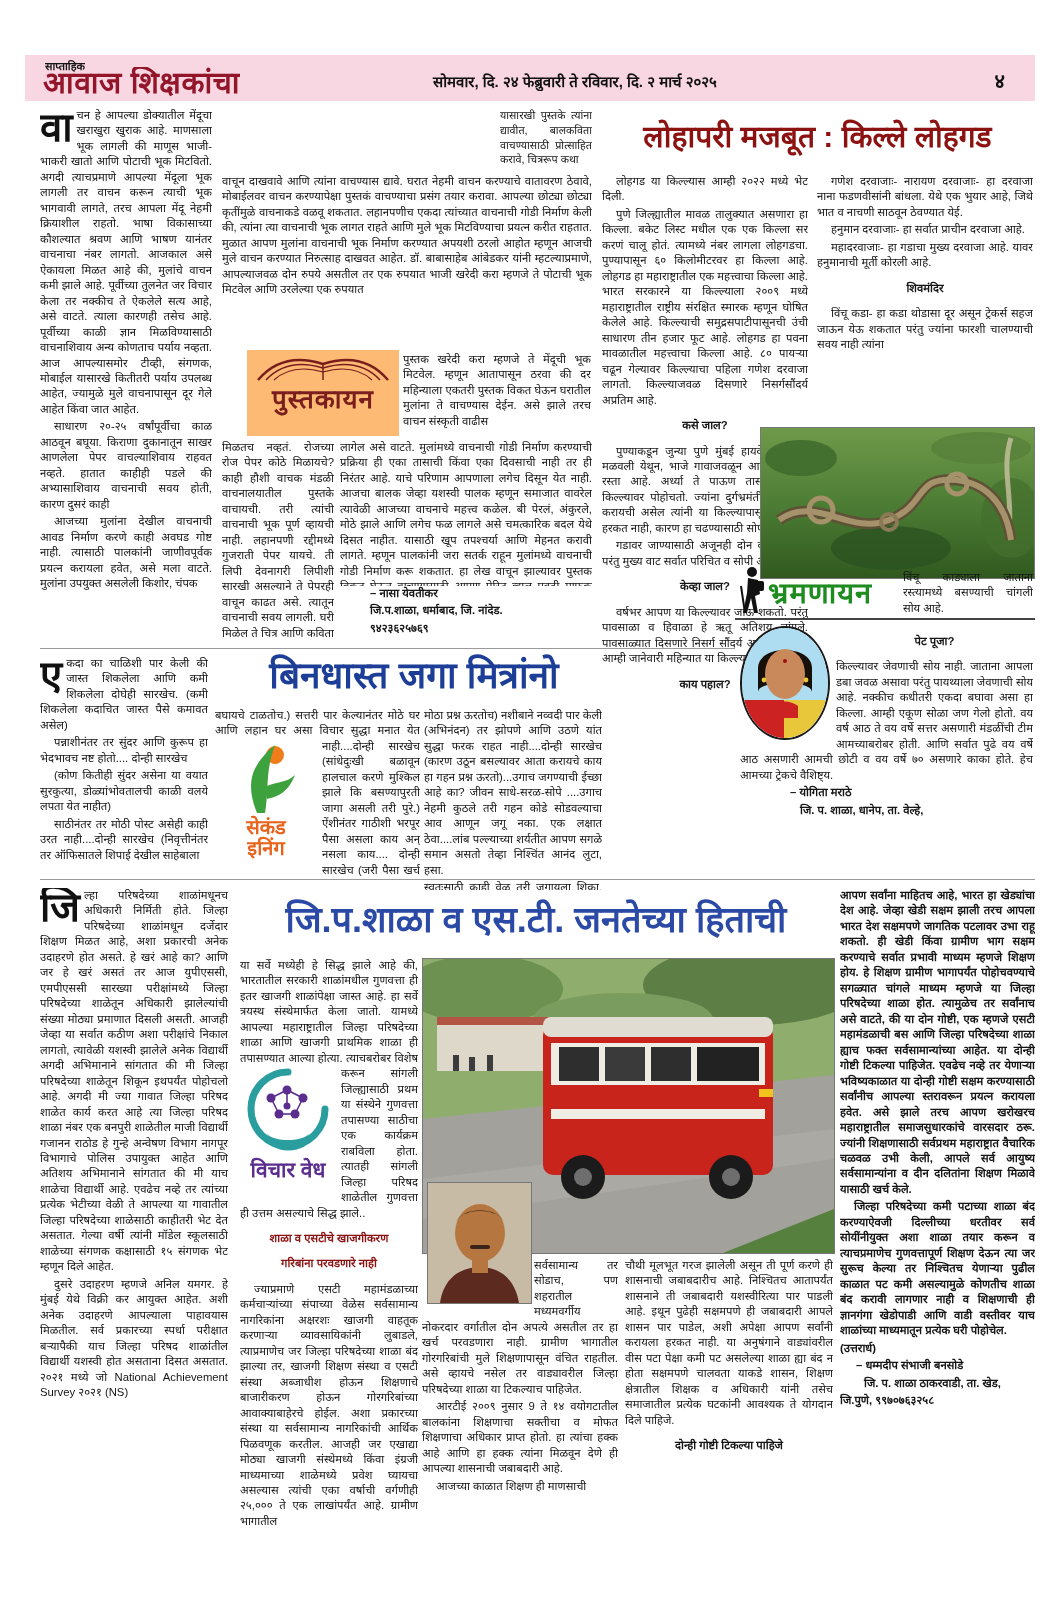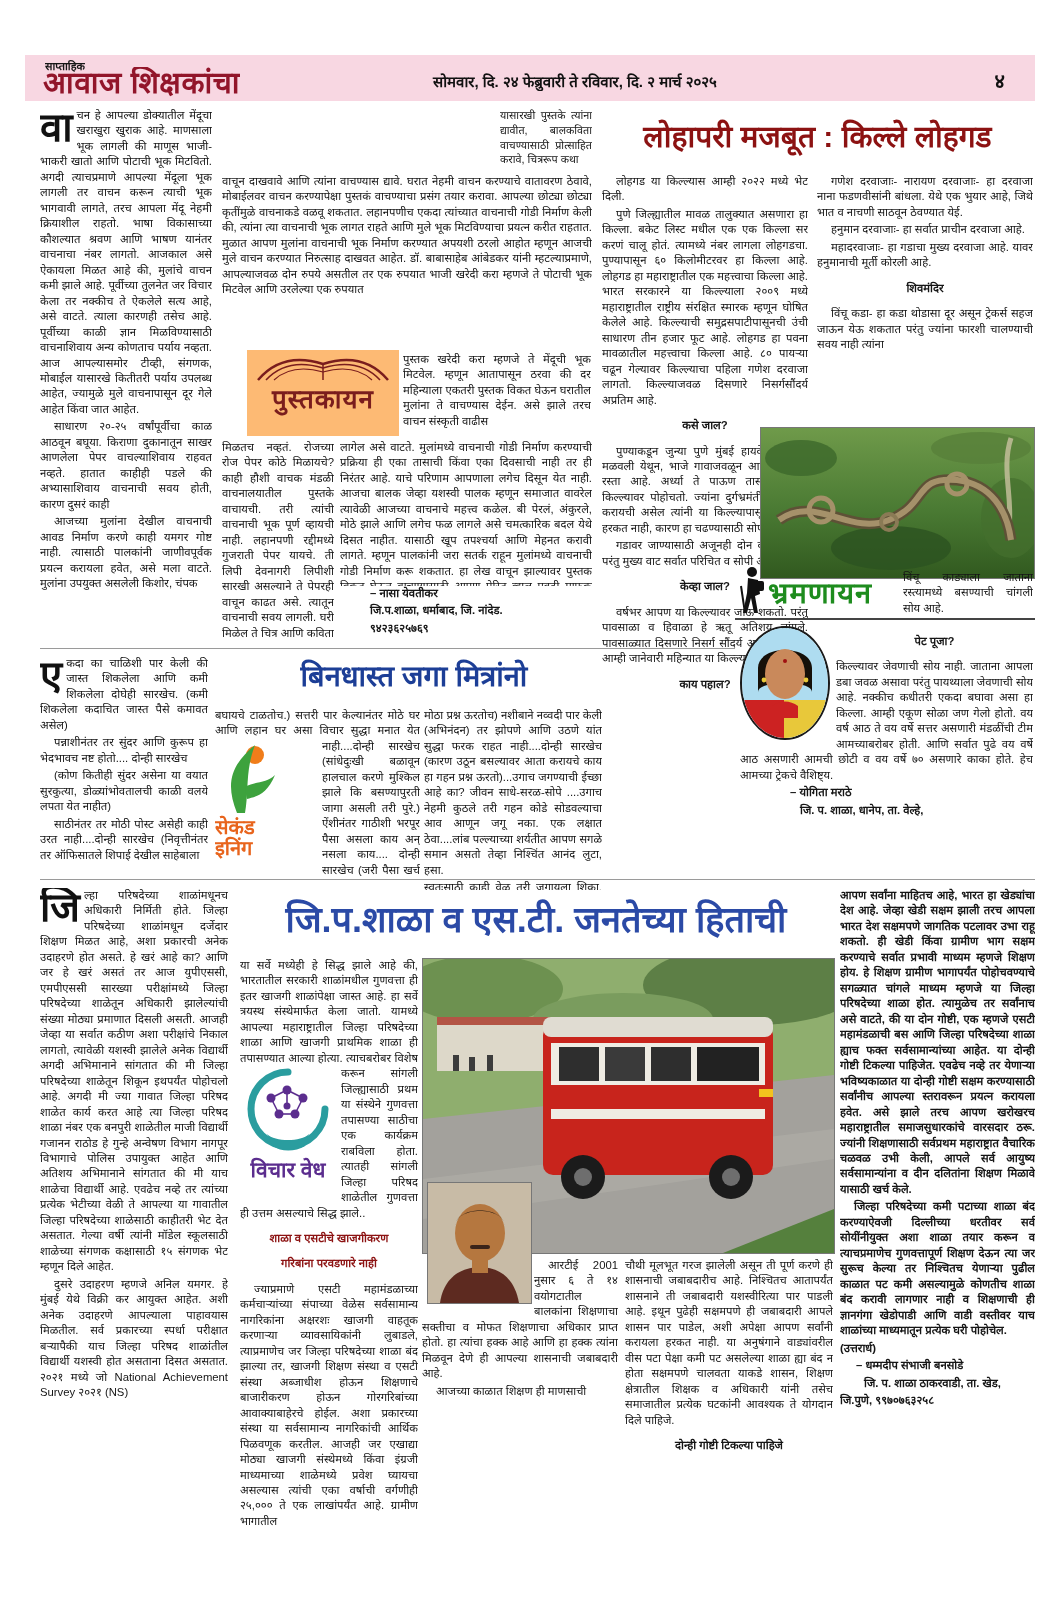--- a/index.html
+++ b/index.html
@@ -18,21 +18,21 @@
   .hl{font-weight:bold;text-align:center;}
   .h-blue{color:#1c3e96;}
   .h-maroon{color:#8c1212;}
   .sub{font-weight:bold;text-align:center;text-indent:0 !important;margin:10px 0 !important;}
   .sub-maroon{color:#8c1212;}
   .byl{font-weight:bold;text-indent:0 !important;text-align:left;}
   .rule{background:#9a9a9a;}
   .bold-col{font-weight:bold;}
   .logo-pustakayan{text-align:center;}
   .logo-pustakayan .word{font-size:26px;font-weight:bold;color:#7a1d1d;letter-spacing:1px;margin-top:-14px;}
-  .si-logo{float:left;width:102px;height:128px;margin:2px 5px 2px 0;}
+  .si-logo{float:left;width:102px;height:128px;margin:2px 5px 2px 0;text-align:center;}
   .si-word{font-size:20px;font-weight:bold;color:#e8641c;line-height:1.05;}
   .vv-logo{float:left;width:96px;height:134px;margin:2px 5px 2px 0;text-align:center;}
   .vv-word{font-size:21px;font-weight:bold;color:#5b2d8e;line-height:1.0;}
   .bhraman-word{font-size:29px;font-weight:bold;color:#1e8c1e;letter-spacing:1px;}
   .float-spacer{float:left;width:112px;height:50px;}
   .photo-frame{border:1px solid #777;}
   .oval-photo{border-radius:50%;border:2.5px solid #1a1a1a;float:left;margin:2px 6px 2px 0;}
 </style>
 </head>
 <body>
@@ -42,21 +42,21 @@
   <div class="abs mast" style="left:25px;top:55px;width:1010px;height:46px;">
     <div class="abs mast-weekly" style="left:20px;top:3px;">साप्ताहिक</div>
     <div class="abs mast-title" style="left:18px;top:12px;">आवाज शिक्षकांचा</div>
     <div class="abs mast-date" style="left:340px;top:16px;width:420px;text-align:center;">सोमवार, दि. २४ फेब्रुवारी ते रविवार, दि. २ मार्च २०२५</div>
     <div class="abs mast-page" style="right:30px;top:12px;">४</div>
   </div>
 
   <div class="abs bt" style="left:40px;top:108px;width:172px;height:537px;">
     <p class="noind"><span class="dc">वा</span><span>चन हे आपल्या डोक्यातील मेंदूचा खराखुरा खुराक आहे. माणसाला भूक लागली की माणूस भाजी-भाकरी खातो आणि पोटाची भूक मिटवितो. अगदी त्याचप्रमाणे आपल्या मेंदूला भूक लागली तर वाचन करून त्याची भूक भागवावी लागते, तरच आपला मेंदू नेहमी क्रियाशील राहतो. भाषा विकासाच्या कौशल्यात श्रवण आणि भाषण यानंतर वाचनाचा नंबर लागतो. आजकाल असे ऐकायला मिळत आहे की, मुलांचे वाचन कमी झाले आहे. पूर्वीच्या तुलनेत जर विचार केला तर नक्कीच ते ऐकलेले सत्य आहे, असे वाटते. त्याला कारणही तसेच आहे. पूर्वीच्या काळी ज्ञान मिळविण्यासाठी वाचनाशिवाय अन्य कोणताच पर्याय नव्हता. आज आपल्यासमोर टीव्ही, संगणक, मोबाईल यासारखे कितीतरी पर्याय उपलब्ध आहेत, ज्यामुळे मुले वाचनापासून दूर गेले आहेत किंवा जात आहेत.</span></p>
     <p>साधारण २०-२५ वर्षांपूर्वीचा काळ आठवून बघूया. किराणा दुकानातून साखर आणलेला पेपर वाचल्याशिवाय राहवत नव्हते. हातात काहीही पडले की अभ्यासाशिवाय वाचनाची सवय होती, कारण दुसरं काही</p>
-    <p>आजच्या मुलांना देखील वाचनाची आवड निर्माण करणे काही यमगर गोष्ट नाही. त्यासाठी पालकांनी जाणीवपूर्वक प्रयत्न करायला हवेत, असे मला वाटते. मुलांना उपयुक्त असलेली किशोर, चंपक</p>
+    <p>आजच्या मुलांना देखील वाचनाची आवड निर्माण करणे काही अवघड गोष्ट नाही. त्यासाठी पालकांनी जाणीवपूर्वक प्रयत्न करायला हवेत, असे मला वाटते. मुलांना उपयुक्त असलेली किशोर, चंपक</p>
   </div>
 
 
   <div class="abs bt" style="left:500px;top:108px;width:92px;height:64px;font-size:10.8px;">यासारखी पुस्तके त्यांना द्यावीत, बालकविता वाचण्यासाठी प्रोत्साहित करावे, चित्ररूप कथा</div>
 
   <div class="abs bt" style="left:222px;top:174px;width:370px;height:178px;">वाचून दाखवावे आणि त्यांना वाचण्यास द्यावे. घरात नेहमी वाचन करण्याचे वातावरण ठेवावे, मोबाईलवर वाचन करण्यापेक्षा पुस्तकं वाचण्याचा प्रसंग तयार करावा. आपल्या छोट्या छोट्या कृतींमुळे वाचनाकडे वळवू शकतात. लहानपणीच एकदा त्यांच्यात वाचनाची गोडी निर्माण केली की, त्यांना त्या वाचनाची भूक लागत राहते आणि मुले भूक मिटविण्याचा प्रयत्न करीत राहतात. मुळात आपण मुलांना वाचनाची भूक निर्माण करण्यात अपयशी ठरलो आहोत म्हणून आजची मुले वाचन करण्यात निरुत्साह दाखवत आहेत. डॉ. बाबासाहेब आंबेडकर यांनी म्हटल्याप्रमाणे, आपल्याजवळ दोन रुपये असतील तर एक रुपयात भाजी खरेदी करा म्हणजे ते पोटाची भूक मिटवेल आणि उरलेल्या एक रुपयात</div>
 
   <div class="abs logo-pustakayan" style="left:247px;top:350px;width:152px;height:86px;background:#fdba74;">
     <svg width="146" height="40" viewBox="0 0 146 40">
       <path d="M8,30 C25,10 48,6 73,14 C98,6 121,10 138,30" fill="none" stroke="#7a1d1d" stroke-width="2.5"></path>
@@ -166,21 +166,21 @@
 
   <div class="abs rule" style="left:40px;top:648px;width:695px;height:1px;"></div>
 
   <div class="abs bt" style="left:40px;top:656px;width:168px;height:220px;">
     <p class="noind"><span class="dc">ए</span><span>कदा का चाळिशी पार केली की जास्त शिकलेला आणि कमी शिकलेला दोघेही सारखेच. (कमी शिकलेला कदाचित जास्त पैसे कमावत असेल)</span></p>
     <p>पन्नाशीनंतर तर सुंदर आणि कुरूप हा भेदभावच नष्ट होतो.... दोन्ही सारखेच</p>
     <p>(कोण कितीही सुंदर असेना या वयात सुरकुत्या, डोळ्यांभोवतालची काळी वलये लपता येत नाहीत)</p>
     <p>साठीनंतर तर मोठी पोस्ट असेही काही उरत नाही....दोन्ही सारखेच (निवृत्तीनंतर तर ऑफिसातले शिपाई देखील साहेबाला</p>
   </div>
 
-  <div class="abs hl h-blue" style="left:215px;top:652px;width:398px;height:50px;font-size:29px;line-height:48px;">बिनधास्त जगा  मित्रांनो</div>
+  <div class="abs hl h-blue" style="left:215px;top:652px;width:398px;height:50px;font-size:37px;line-height:48px;">बिनधास्त जगा  मित्रांनो</div>
 
   <div class="abs bt" style="left:215px;top:708px;width:205px;height:170px;">
     <span>बघायचे टाळतोच.) सत्तरी पार केल्यानंतर मोठे घर आणि लहान घर असा विचार</span>
     <span class="si-logo">
       <svg width="62" height="72" viewBox="0 0 62 72">
         <circle cx="40" cy="14" r="9" fill="#f07d1a"></circle>
         <path d="M22,72 C10,42 16,24 40,4 C30,30 34,50 30,72 Z" fill="#3da23d"></path>
         <path d="M30,46 C42,40 52,42 60,34 C52,54 40,56 32,58 Z" fill="#3da23d"></path>
       </svg>
       <div class="si-word">सेकंड</div>
@@ -276,21 +276,22 @@
       <path d="M12,120 C16,92 36,84 52,84 C68,84 86,92 91,120 Z" fill="#5d2a20"></path>
       <rect x="44" y="74" width="16" height="16" fill="#b5773f"></rect>
       <ellipse cx="52" cy="50" rx="25" ry="29" fill="#b5773f"></ellipse>
       <path d="M27,44 C27,22 77,22 77,44 C77,34 66,28 52,28 C38,28 27,34 27,44 Z" fill="#1c1410"></path>
       <rect x="42" y="62" width="20" height="4" rx="2" fill="#3a241a"></rect>
     </svg>
   </div>
 
   <div class="abs bt" style="left:422px;top:1258px;width:196px;height:318px;">
     <span class="float-spacer"></span>
-    <p>आरटीई 2001 नुसार ६ ते १४ वयोगटातील बालकांना शिक्षणाचा सक्तीचा व मोफत शिक्षणाचा अधिकार प्राप्त होतो. हा त्यांचा हक्क आहे आणि हा हक्क त्यांना मिळवून देणे ही आपल्या शासनाची जबाबदारी आहे.</p>
+    <p class="noind">सर्वसामान्य तर सोडाच, पण शहरातील मध्यमवर्गीय नोकरदार वर्गातील दोन अपत्ये असतील तर हा खर्च परवडणारा नाही. ग्रामीण भागातील गोरगरिबांची मुले शिक्षणापासून वंचित राहतील. असे व्हायचे नसेल तर वाड्यावरील जिल्हा परिषदेच्या शाळा या टिकल्याच पाहिजेत.</p>
+    <p>आरटीई २००९ नुसार 9 ते १४ वयोगटातील बालकांना शिक्षणाचा सक्तीचा व मोफत शिक्षणाचा अधिकार प्राप्त होतो. हा त्यांचा हक्क आहे आणि हा हक्क त्यांना मिळवून देणे ही आपल्या शासनाची जबाबदारी आहे.</p>
     <p>आजच्या काळात शिक्षण ही माणसाची</p>
   </div>
 
   <div class="abs bt" style="left:625px;top:1258px;width:208px;height:318px;">
     <p class="noind">चौथी मूलभूत गरज झालेली असून ती पूर्ण करणे ही शासनाची जबाबदारीच आहे. निश्चितच आतापर्यंत शासनाने ती जबाबदारी यशस्वीरित्या पार पाडली आहे. इथून पुढेही सक्षमपणे ही जबाबदारी आपले शासन पार पाडेल, अशी अपेक्षा आपण सर्वांनी करायला हरकत नाही. या अनुषंगाने वाड्यांवरील वीस पटा पेक्षा कमी पट असलेल्या शाळा ह्या बंद न होता सक्षमपणे चालवता याकडे शासन, शिक्षण क्षेत्रातील शिक्षक व अधिकारी यांनी तसेच समाजातील प्रत्येक घटकांनी आवश्यक ते योगदान दिले पाहिजे.</p>
     <p class="sub">दोन्ही गोष्टी टिकल्या पाहिजे</p>
   </div>
 
   <div class="abs bt bold-col" style="left:840px;top:888px;width:195px;height:690px;">
     <p class="noind">आपण सर्वांना माहितच आहे, भारत हा खेड्यांचा देश आहे. जेव्हा खेडी सक्षम झाली तरच आपला भारत देश सक्षमपणे जागतिक पटलावर उभा राहू शकतो. ही खेडी किंवा ग्रामीण भाग सक्षम करण्याचे सर्वात प्रभावी माध्यम म्हणजे शिक्षण होय. हे शिक्षण ग्रामीण भागापर्यंत पोहोचवण्याचे सगळ्यात चांगले माध्यम म्हणजे या जिल्हा परिषदेच्या शाळा होत. त्यामुळेच तर सर्वांनाच असे वाटते, की या दोन गोष्टी, एक म्हणजे एसटी महामंडळाची बस आणि जिल्हा परिषदेच्या शाळा ह्याच फक्त सर्वसामान्यांच्या आहेत. या दोन्ही गोष्टी टिकल्या पाहिजेत. एवढेच नव्हे तर येणाऱ्या भविष्यकाळात या दोन्ही गोष्टी सक्षम करण्यासाठी सर्वांनीच आपल्या स्तरावरून प्रयत्न करायला हवेत. असे झाले तरच आपण खरोखरच महाराष्ट्रातील समाजसुधारकांचे वारसदार ठरू. ज्यांनी शिक्षणासाठी सर्वप्रथम महाराष्ट्रात वैचारिक चळवळ उभी केली, आपले सर्व आयुष्य सर्वसामान्यांना व दीन दलितांना शिक्षण मिळावे यासाठी खर्च केले.</p>

